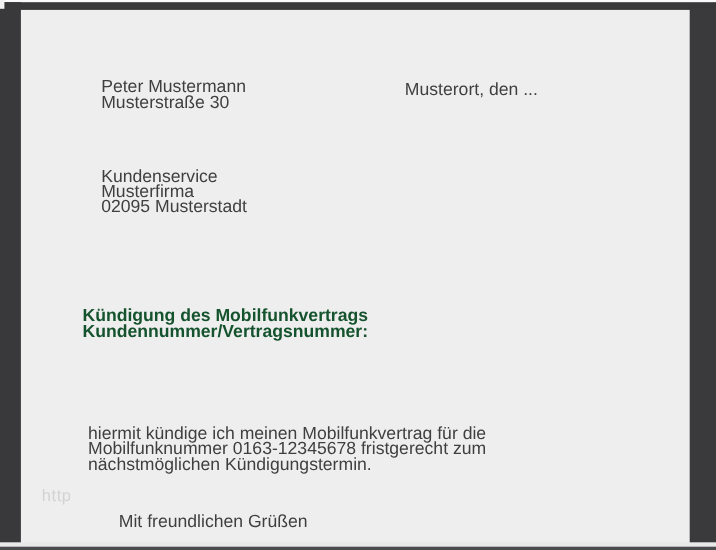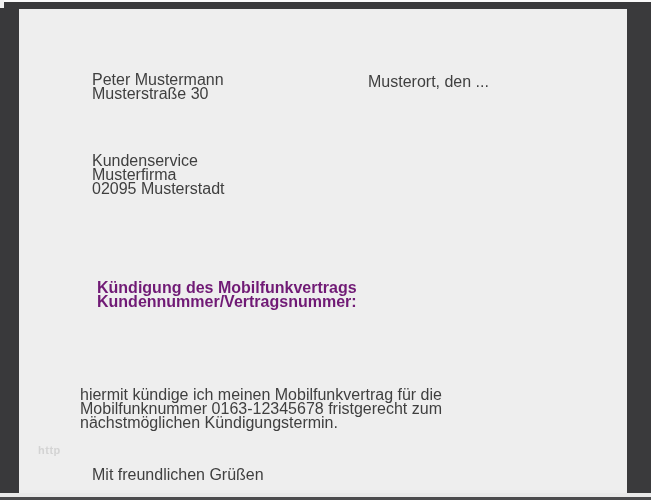--- a/index.html
+++ b/index.html
@@ -25,32 +25,31 @@
   .frame-bottom      { position:absolute; left:0; top:497px; width:651px; height:3px; background:#4b4b4d; }
   .corner-notch      { position:absolute; left:0; top:0; width:4px; height:8px; background:#f2f2f2; }
 
   
   .block { position:absolute; font-size:16px; line-height:14px; }
   .block .line { display:block; white-space:nowrap; }
 
   .sender     { left:92px;  top:73px;  }
   .dateline   { left:368px; top:75px;  }
   .recipient  { left:92px;  top:154px; }
-  .subject    { left:97px;  top:281px; font-weight:bold; color:#701a75;text-align:center; }
+  .subject    { left:75px;  top:281px; font-weight:bold; color:#14532d; }
   .salutation { left:92px;  top:361px; }
   .para1      { left:80px;  top:388px; max-width:470px; }
   .para2      { left:92px;  top:426px; max-width:505px; }
-  .closing    { left:92px;  top:468px; }
+  .closing    { left:108px;  top:468px; }
 
   .watermark {
     position:absolute; left:38px; top:446px;
-    font-size:11px; line-height:9px;
+    font-size:15px; line-height:9px;
     color:rgba(190,190,190,0.55);
     letter-spacing:0.5px;
-    font-weight:bold;
   }
 </style>
 </head>
 <body>
 
 <div id="screenshot">
 
   <div class="frame-top-white"></div>
   <div class="frame-top"></div>
   <div class="frame-left"></div>

